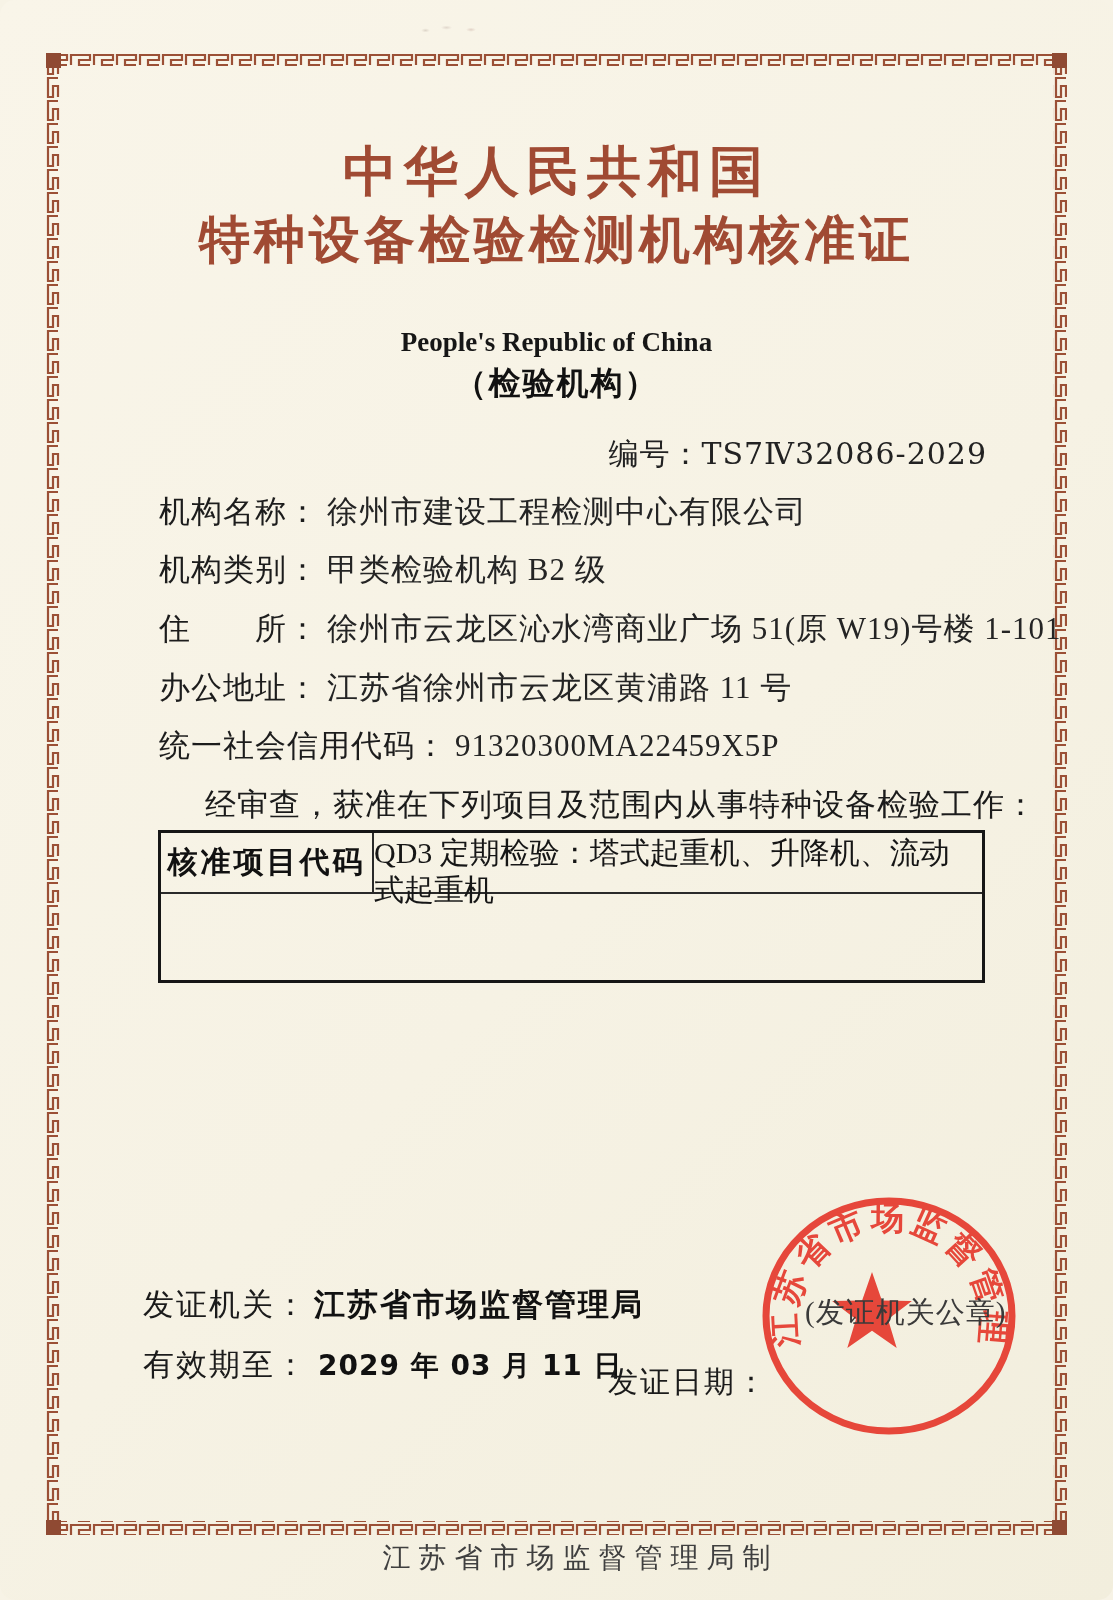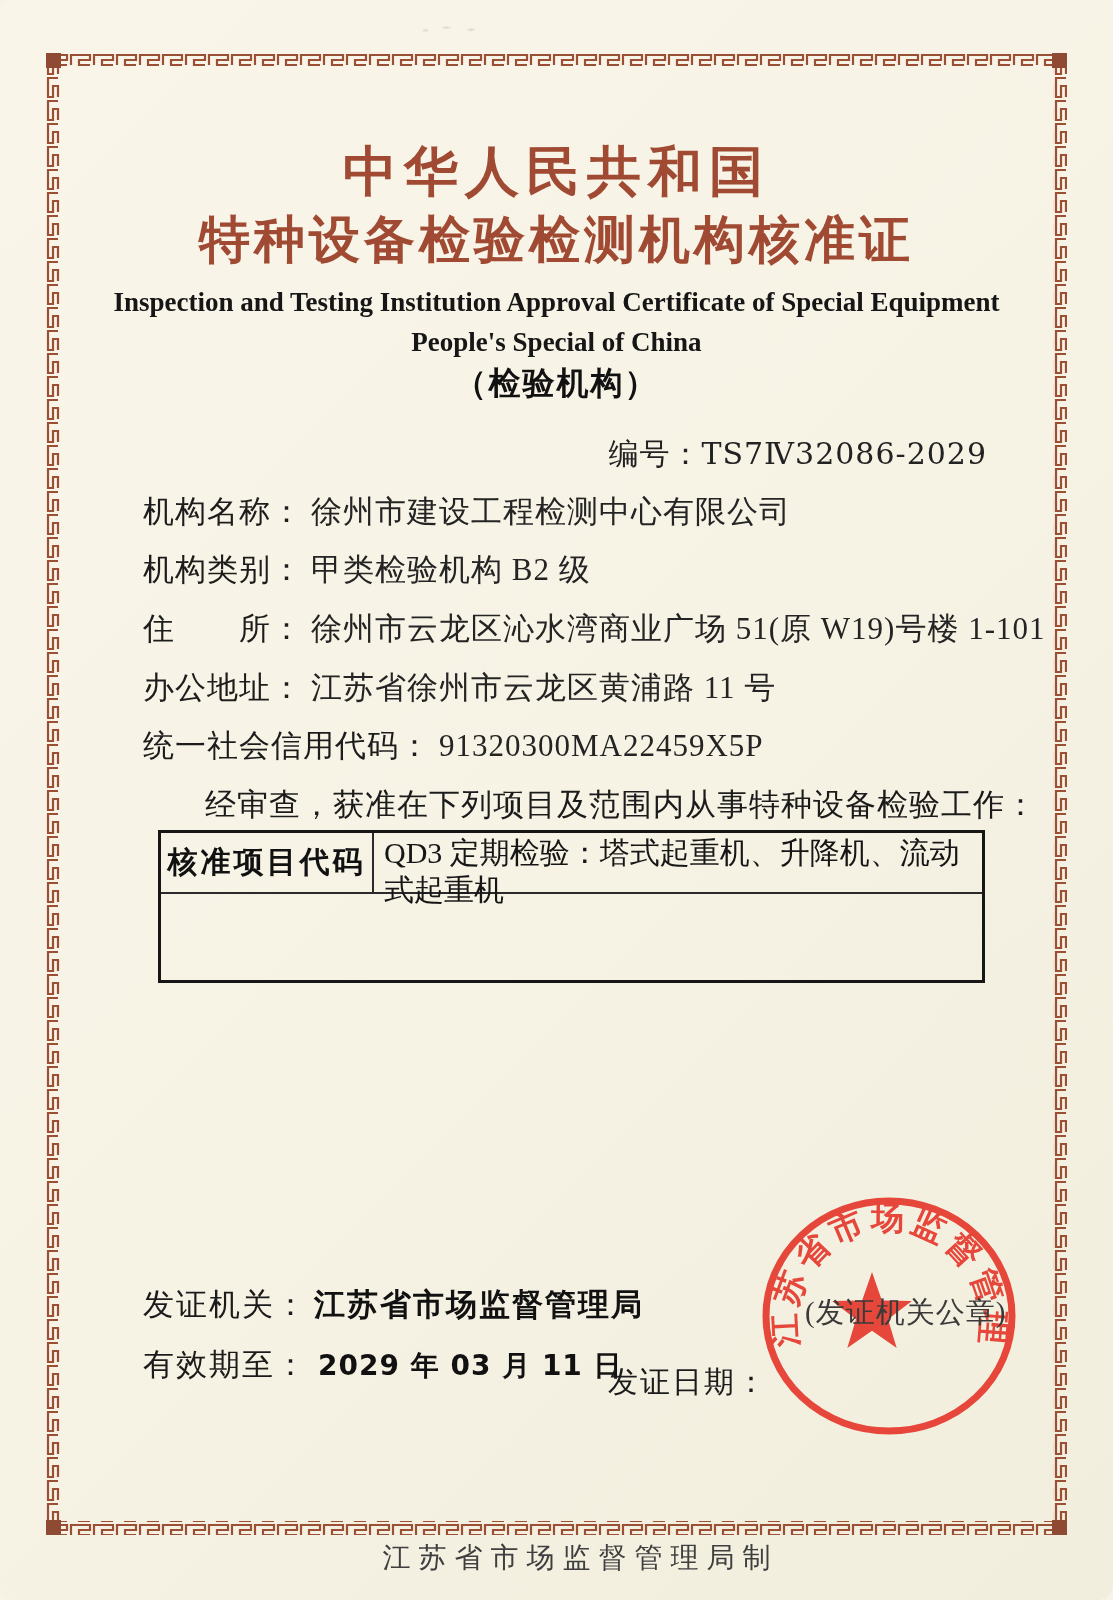--- a/index.html
+++ b/index.html
@@ -46,21 +46,21 @@
     font-size:30px;color:#222;
     font-family:"DejaVu Serif", serif;
     letter-spacing:1px;
   }
   
   .field{
     left:143px;font-size:31px;color:#222;
     font-family:"Liberation Serif", serif;
     white-space:nowrap;letter-spacing:1px;
   }
-  .field .lbl{color:#1c1c1c;}
+  .field .lbl{color:#1c1c1c;margin-left:16px;}
   .field .val{margin-left:8px;color:#242424;}
   #field-0{top:491px;}
   #field-1{top:549px;}
   #field-2{top:608px;}
   #field-3{top:667px;}
   #field-4{top:725px;}
   #statement{
     top:784px;left:205px;
     font-size:31px;color:#1b1b1b;letter-spacing:1px;
     font-family:"Liberation Serif", serif;white-space:nowrap;
@@ -78,21 +78,21 @@
   .t-head{
     width:213px;flex:0 0 213px;border-right:2px solid #2a2a2a;
     display:flex;align-items:center;justify-content:center;
     font-family:"Liberation Serif", serif;
     font-weight:bold;font-size:30px;color:#111;
     letter-spacing:3px;box-sizing:border-box;
   }
   .t-val{
     flex:1;box-sizing:border-box;
     font-size:30px;line-height:37px;color:#161616;
-    padding:1px 8px 0 10px;
+    padding:1px 8px 0 0;
     font-family:"Liberation Serif", serif;
   }
   #remark-cell{display:flex;flex-direction:column;padding:0;}
   #remark-line-1{height:40px;border-bottom:1.5px solid #4a4a4a;}
   #remark-line-2{flex:1;}
   
   .b-line{white-space:nowrap;}
   #issuer-line{top:1284px;left:143px;font-size:31px;}
   #issuer-line .lbl{font-family:"Liberation Serif", serif;color:#1b1b1b;letter-spacing:2px;}
   #issuer-line .val{
@@ -157,22 +157,21 @@
     <rect x="0" y="0" width="15" height="15" fill="#8f4a33"></rect>
     <rect x="1006" y="0" width="15" height="15" fill="#8f4a33"></rect>
     <rect x="0" y="1467" width="15" height="15" fill="#8f4a33"></rect>
     <rect x="1006" y="1467" width="15" height="15" fill="#8f4a33"></rect>
   </svg>
 
   <div id="artifact" class="abs"></div>
 
   <div id="title-cn-1" class="abs title-cn">中华人民共和国</div>
   <div id="title-cn-2" class="abs title-cn">特种设备检验检测机构核准证</div>
-  <div id="title-en-1" class="abs title-en">Inspection and Testing Institution Approval Certificate of Special Equipment</div>
-  <div id="title-en-2" class="abs title-en">People's Special of China</div>
+  <div id="title-en-2" class="abs title-en">People's Republic of China</div>
   <div id="subtitle" class="abs">（检验机构）</div>
 
   <div id="cert-number" class="abs">编号：TS7Ⅳ32086-2029</div>
 
   <div id="field-0" class="abs field">
     <span class="lbl">机构名称：</span><span class="val">徐州市建设工程检测中心有限公司</span>
   </div>
   <div id="field-1" class="abs field">
     <span class="lbl">机构类别：</span><span class="val">甲类检验机构 B2 级</span>
   </div>

